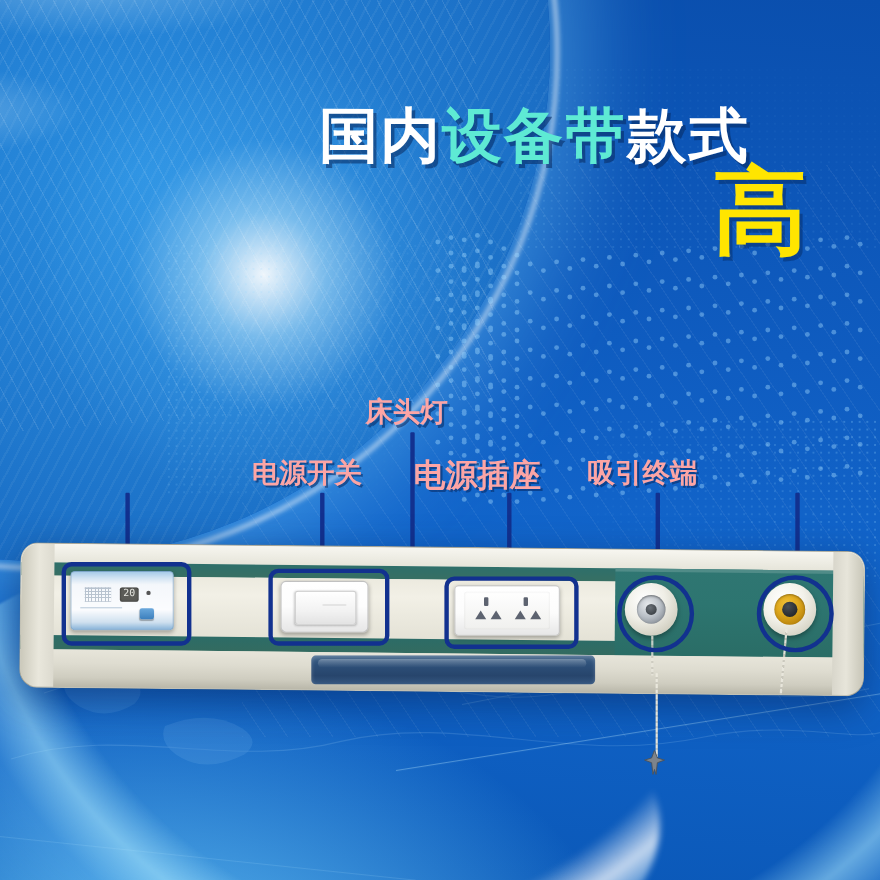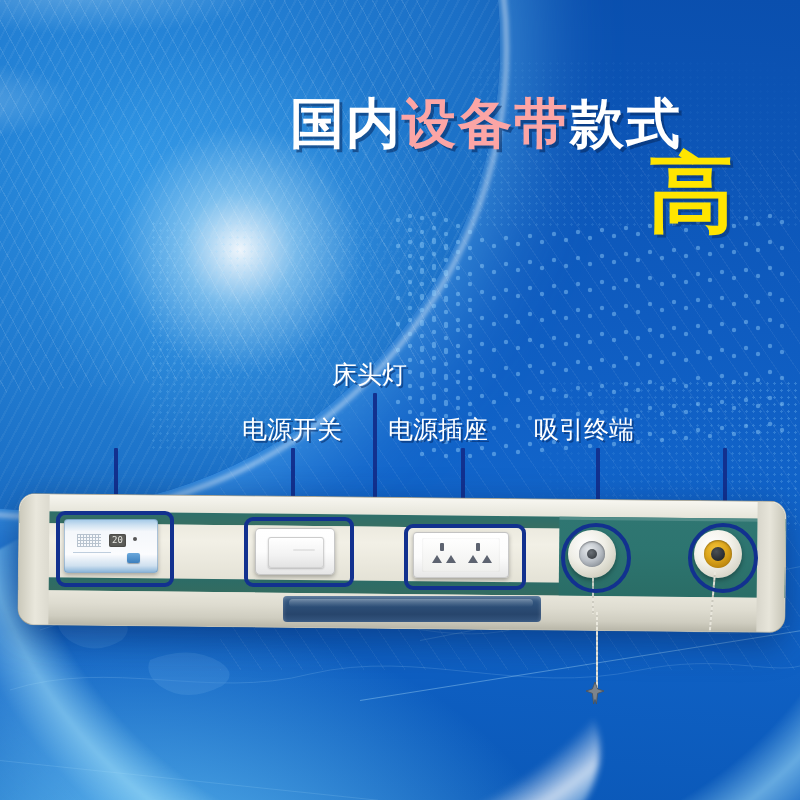--- a/index.html
+++ b/index.html
@@ -72,28 +72,28 @@
   .sweep3{position:absolute;left:-400px;bottom:-160px;width:1000px;height:420px;border-radius:50%;
     background:radial-gradient(ellipse at 60% 0%, rgba(255,255,255,0) 55%, rgba(255,255,255,.75) 60%, rgba(120,210,255,.2) 65%, rgba(0,0,0,0) 72%);
     filter:blur(3px);}
   .bottom-map{position:absolute;left:0;bottom:0;width:800px;height:230px;opacity:.25;}
   .streak{position:absolute;background:rgba(190,235,255,.35);height:1px;transform-origin:left center;filter:blur(.4px);}
 
   
   .headline{position:absolute;left:0;top:0;width:800px;height:260px;}
   .hl1{position:absolute;left:290px;top:88px;font-size:54px;font-weight:bold;letter-spacing:2px;
     color:#ffffff;text-shadow:3px 3px 0 rgba(5,40,95,.55);white-space:nowrap;}
-  .hl1 .y{color:#fca5a5;margin-top:38px;}
+  .hl1 .y{color:#5eead4;margin-top:38px;}
   .hl2{position:absolute;left:370px;top:168px;font-size:52px;font-weight:bold;letter-spacing:2px;
     color:#ffffff;text-shadow:3px 3px 0 rgba(5,40,95,.55);white-space:nowrap;}
   .hl3{position:absolute;left:648px;top:150px;font-size:86px;font-weight:bold;line-height:1;
     color:#ffe500;text-shadow:3px 3px 0 rgba(5,40,95,.45);}
 
   
-  .callout{position:absolute;font-weight:normal;color:#ffffff;white-space:nowrap;
+  .callout{position:absolute;font-weight:bold;color:#fca5a5;white-space:nowrap;
     text-shadow:2px 2px 0 rgba(6,45,105,.6);}
   .leader{position:absolute;width:4px;background:#12318f;border-radius:1px;}
 
   
   .panel-wrap{position:absolute;left:18px;top:497px;width:768px;height:132px;
     filter:drop-shadow(0 10px 18px rgba(2,25,70,.45));}
   .panel{position:absolute;inset:0;border-radius:16px/17px;overflow:hidden;
     transform:rotate(.6deg);
     background:linear-gradient(180deg,#e9e8de 0%,#f3f2ea 16%,#e3e2d7 48%,#d9d8cc 73%,#cfcdc0 88%,#bdbbae 100%);
     border:1px solid rgba(120,120,105,.35);}
@@ -291,23 +291,23 @@
     <div class="hl3">高</div>
   </div>
 
   <div class="leader" style="left:114px;top:448px;height:73px;"></div>
   <div class="leader" style="left:291px;top:448px;height:80px;"></div>
   <div class="leader" style="left:373px;top:393px;height:212px;"></div>
   <div class="leader" style="left:461px;top:448px;height:86px;"></div>
   <div class="leader" style="left:596px;top:448px;height:86px;"></div>
   <div class="leader" style="left:723px;top:448px;height:86px;"></div>
 
-  <div class="callout" style="left:242px;top:413px;font-size:25px;">电源开关</div>
+  <div class="callout" style="left:229px;top:413px;font-size:25px;">电源开关</div>
   <div class="callout" style="left:332px;top:358px;font-size:25px;">床头灯</div>
-  <div class="callout" style="left:388px;top:413px;font-size:25px;">电源插座</div>
+  <div class="callout" style="left:376px;top:413px;font-size:29px;">电源插座</div>
   <div class="callout" style="left:534px;top:413px;font-size:25px;">吸引终端</div>
 
   <div class="panel-wrap">
     <div class="panel">
       <div class="face-top"></div>
       <div class="stripe-top"></div>
       <div class="face-mid"></div>
       <div class="stripe-bot"></div>
       <div class="teal-block"></div>
       <div class="body-low"></div>

